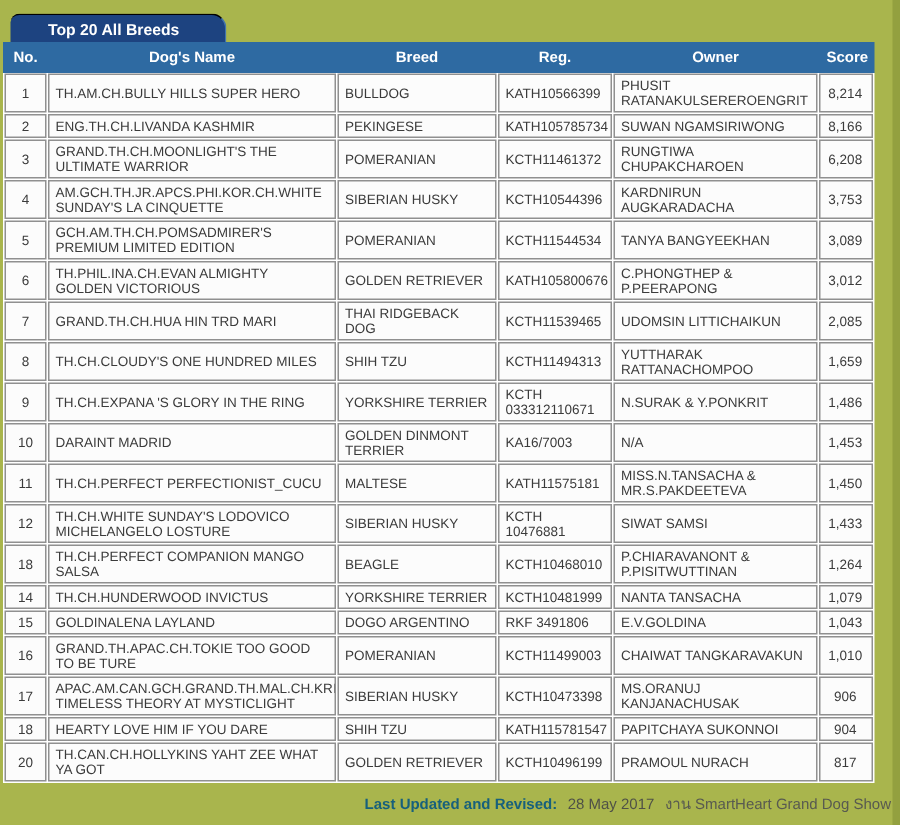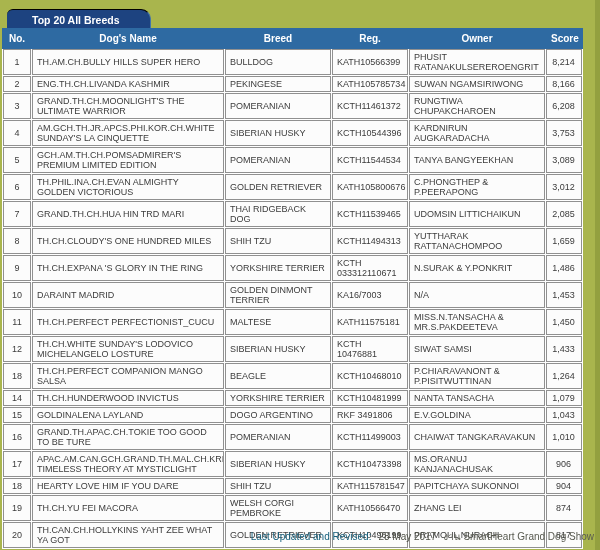--- a/index.html
+++ b/index.html
@@ -42,21 +42,21 @@
     overflow:hidden;
   }
   td.col-no{text-align:center;}
   td.col-name,td.col-breed,td.col-reg,td.col-owner{text-align:left;}
   td.col-score{text-align:center;padding-right:5px;}
   .footer{
     position:absolute;right:6px;bottom:7px;
     font-size:10px;line-height:13px;
     display:flex;gap:7px;align-items:baseline;white-space:nowrap;
   }
-  .footer .lbl{color:#17607c;font-weight:normal;}
+  .footer .lbl{color:#17607c;font-weight:bold;}
   .footer .date{color:#4f5147;}
   .footer .event{color:#585a50;}
 </style>
 </head>
 <body>
 
 <div class="right-band"></div>
 
 <div class="tab">Top 20 All Breeds</div>
 
@@ -218,28 +218,20 @@
       </tr>
       <tr>
         <td class="col-no">18</td>
         <td class="col-name">HEARTY LOVE HIM IF YOU DARE</td>
         <td class="col-breed">SHIH TZU</td>
         <td class="col-reg">KATH115781547</td>
         <td class="col-owner">PAPITCHAYA SUKONNOI</td>
         <td class="col-score">904</td>
       </tr>
       <tr>
-        <td class="col-no">19</td>
-        <td class="col-name">TH.CH.YU FEI MACORA</td>
-        <td class="col-breed">WELSH CORGI PEMBROKE</td>
-        <td class="col-reg">KATH10566470</td>
-        <td class="col-owner">ZHANG LEI</td>
-        <td class="col-score">874</td>
-      </tr>
-      <tr>
         <td class="col-no">20</td>
         <td class="col-name">TH.CAN.CH.HOLLYKINS YAHT ZEE WHAT YA GOT</td>
         <td class="col-breed">GOLDEN RETRIEVER</td>
         <td class="col-reg">KCTH10496199</td>
         <td class="col-owner">PRAMOUL NURACH</td>
         <td class="col-score">817</td>
       </tr>
     </tbody>
 </table>
 

